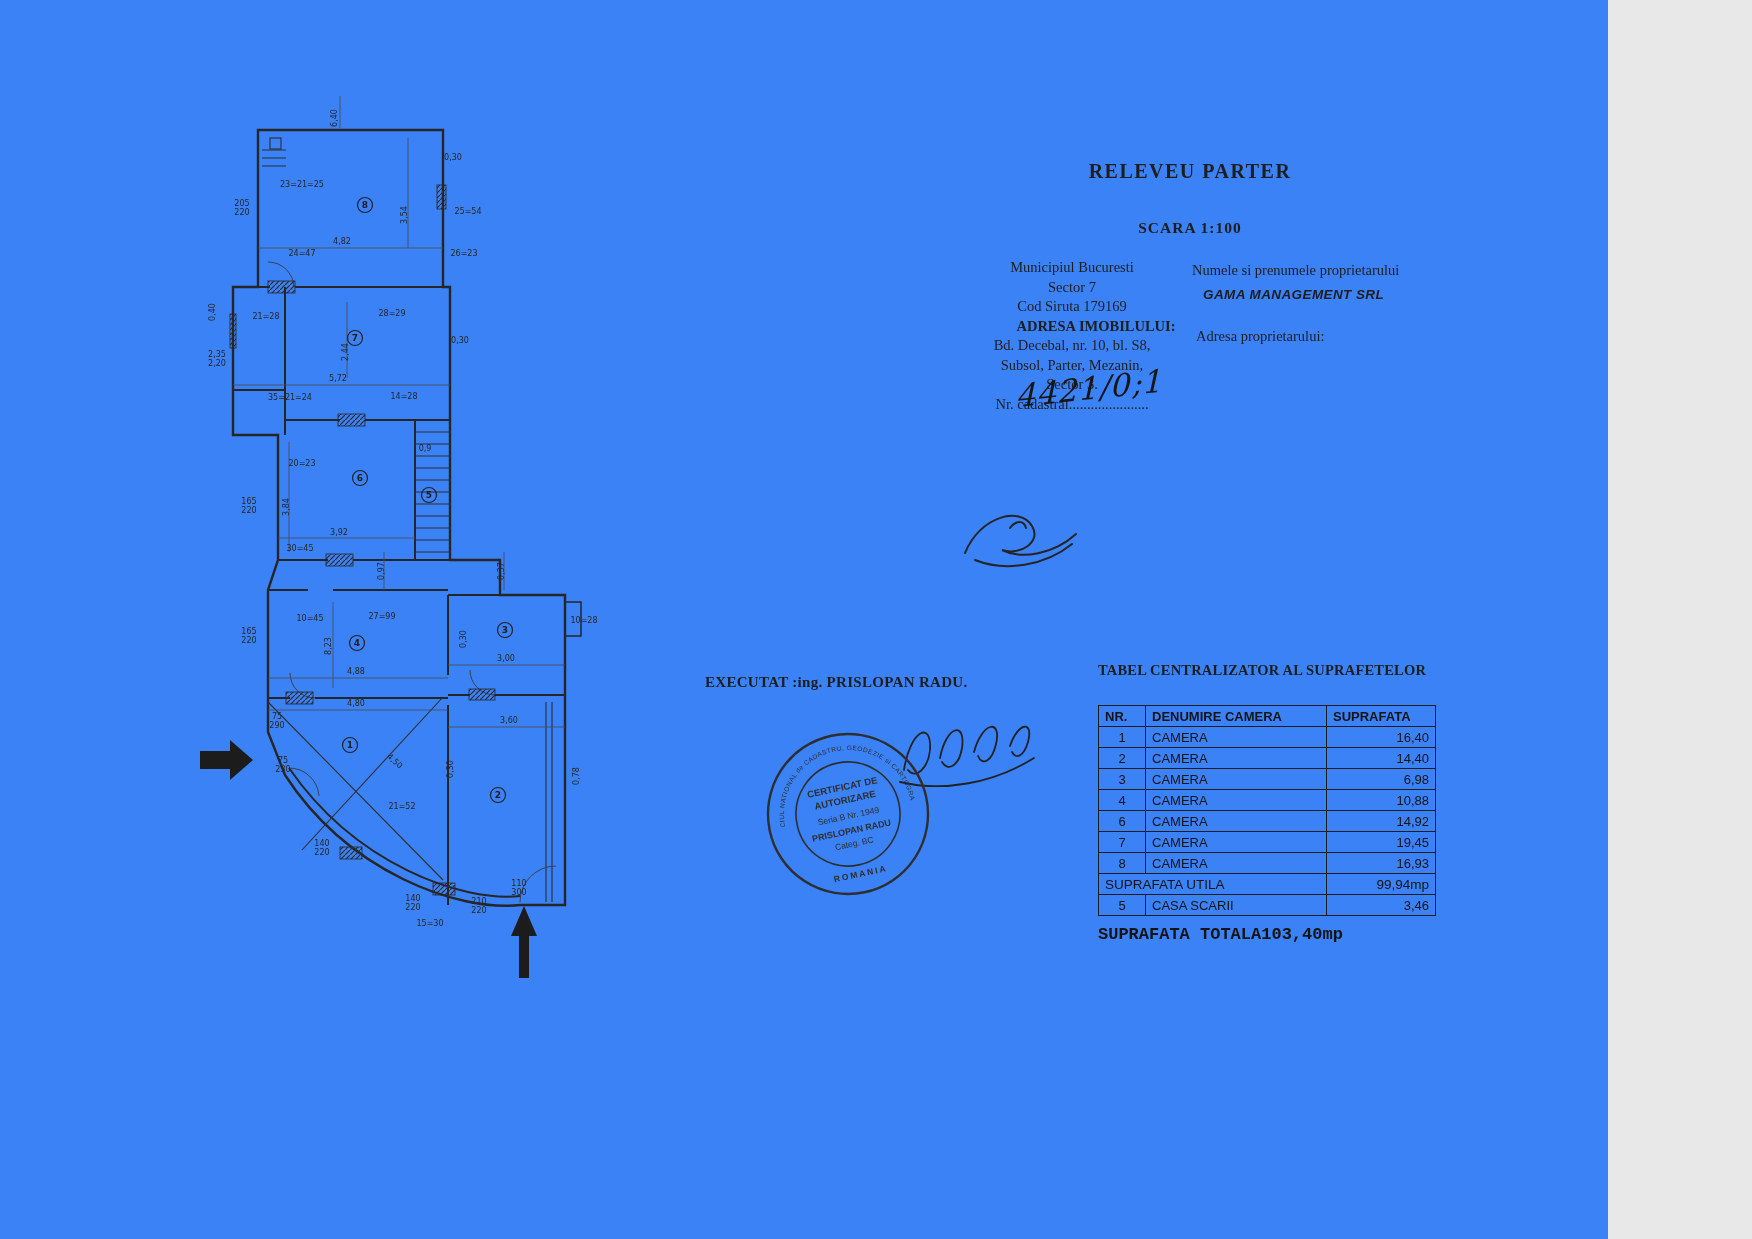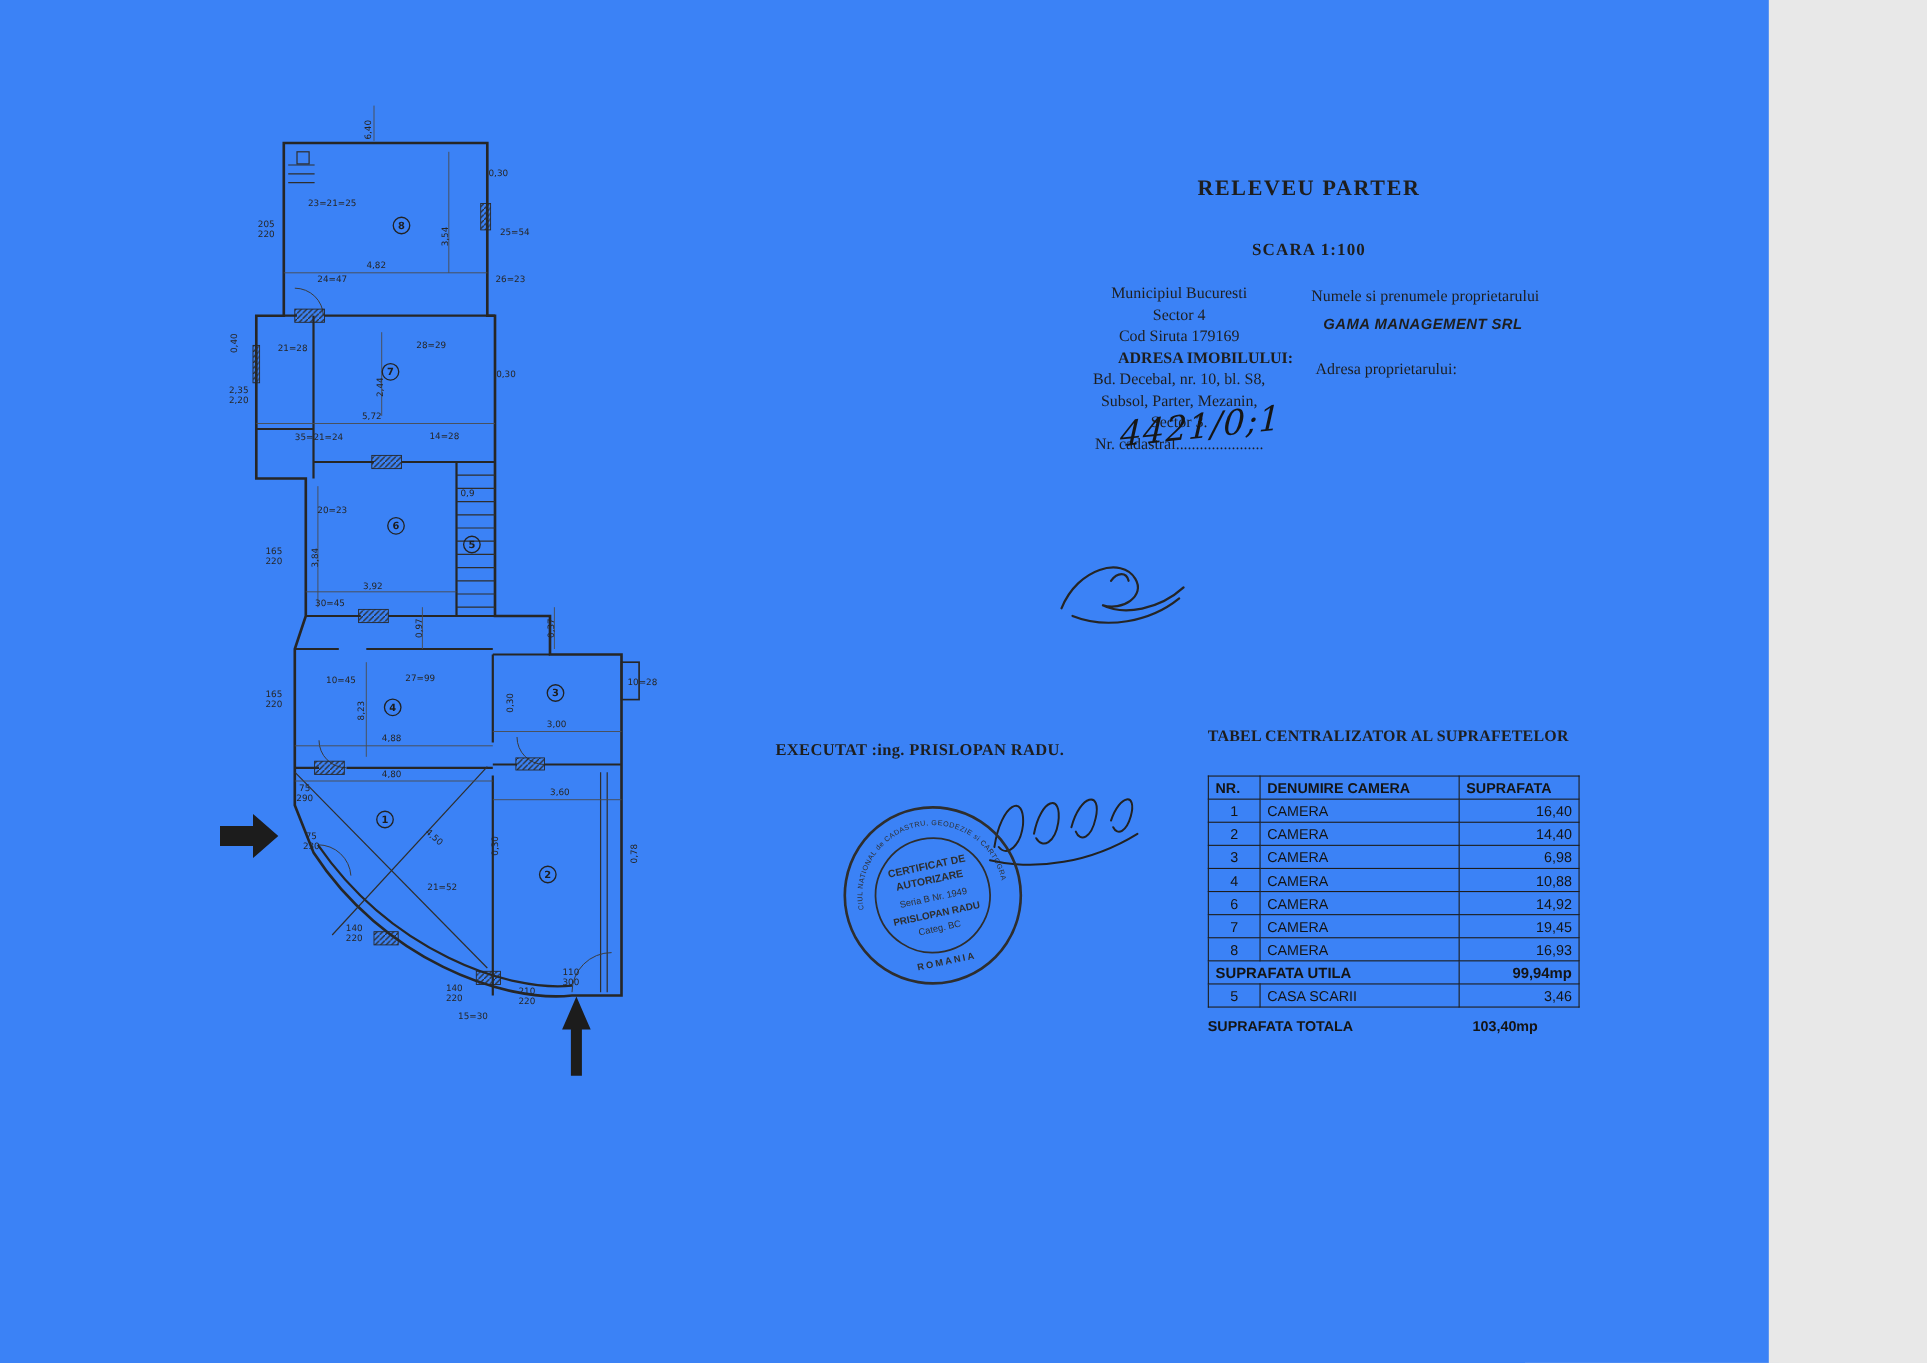--- a/index.html
+++ b/index.html
@@ -20,23 +20,23 @@
   .owner-addr{left:1196px;top:328px;font-size:14.5px;}
   .executat{left:705px;top:674px;font-size:15px;font-weight:bold;letter-spacing:.3px;}
   .tbl-title{left:1098px;top:662px;font-size:14.5px;font-weight:bold;letter-spacing:.2px;text-align:right;}
   table.areas{position:absolute;left:1098px;top:705px;border-collapse:collapse;
     font-family:"Liberation Sans",sans-serif;font-size:13px;color:#141414;}
   table.areas th,table.areas td{border:1.6px solid #1d1d1d;padding:1px 6px;height:18px;}
   table.areas th{text-align:left;font-weight:bold;}
   td.c-nr{width:34px;text-align:center;}
   td.c-name{width:168px;text-align:left;}
   td.c-area{width:96px;text-align:right;}
-  tr.bold-row td{font-weight:bold;font-size:13.5px;}
-  .total-line{left:1098px;top:925px;width:300px;display:flex;justify-content:space-between;
-    font-family:Liberation Sans, sans-serif;font-size:13px;font-weight:bold;color:#141414;}
+  tr.bold-row td{font-weight:normal;font-size:13.5px;}
+  .total-line{left:1098px;top:925px;width:300px;display:flex;justify-content:flex-start;
+    font-family:Liberation Mono, monospace;font-size:17px;font-weight:bold;color:#141414;}
 </style>
 </head>
 <body>
 
 <div class="page">
 
   <svg class="abs" style="left:190px;top:90px" width="420" height="900" viewBox="0 0 420 900">
     <defs>
       <pattern id="hatch" width="5" height="5" patternUnits="userSpaceOnUse">
         <path d="M0 5 L5 0" stroke="#2a2a2a" stroke-width="1.2"></path>
@@ -192,21 +192,21 @@
       <circle cx="308" cy="705" r="7.5" fill="none" stroke="#222" stroke-width="1.2"></circle>
       <text x="308" y="708">2</text>
     </g>
   </svg>
 
   <div class="abs doc-title">RELEVEU PARTER</div>
   <div class="abs doc-scale">SCARA 1:100</div>
 
   <div class="abs info">
     <div>Municipiul Bucuresti</div>
-    <div>Sector 4</div>
+    <div>Sector 7</div>
     <div>Cod Siruta 179169</div>
     <div class="bold">ADRESA IMOBILULUI:</div>
     <div>Bd. Decebal, nr. 10, bl. S8,</div>
     <div>Subsol, Parter, Mezanin,</div>
     <div>Sector 3.</div>
     <div>
       <span>Nr. cadastral</span><span>......................</span>
     </div>
   </div>
 

